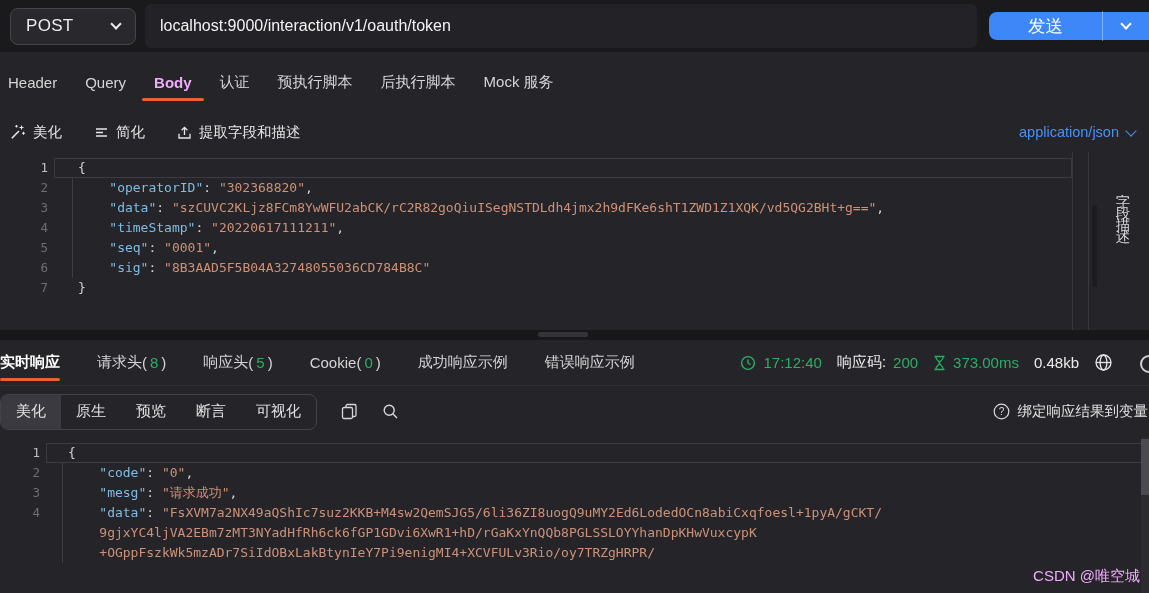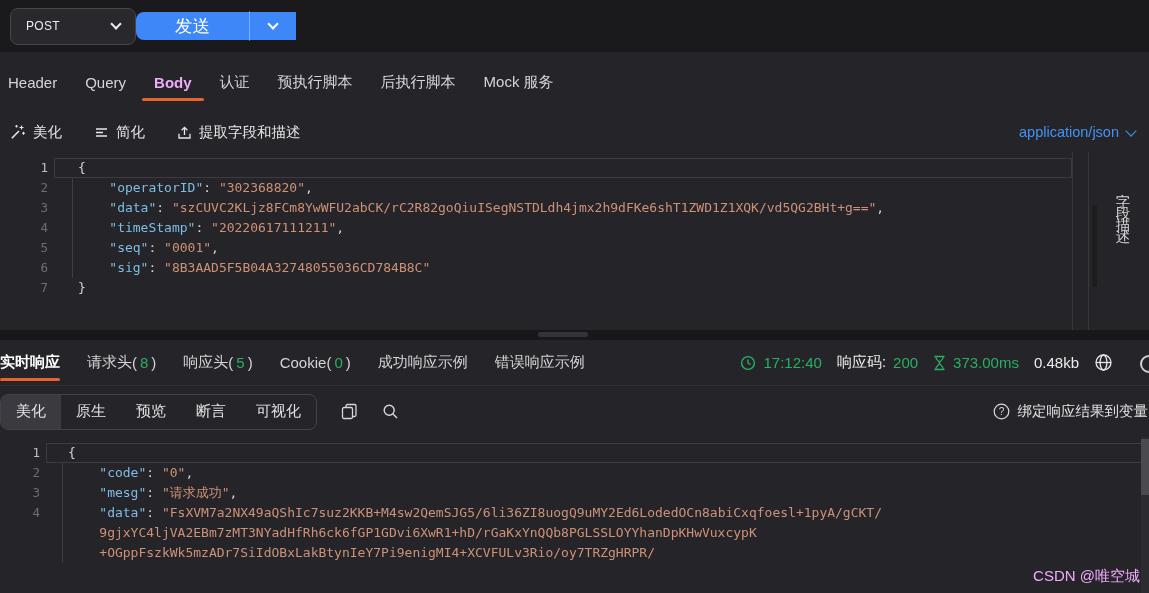--- a/index.html
+++ b/index.html
@@ -8,21 +8,21 @@
     position:relative; width:1149px; height:593px; overflow:hidden;
     background:#252529; color:#e4e4e6;
     font-family:"Liberation Sans","DejaVu Sans",sans-serif;
   }
 
   
   .topbar { height:52px; background:#1a1a1d; display:flex; align-items:center; padding-left:10px; }
   .method-select {
     width:126px; height:37px; background:#29292d; border:1px solid #45454b; border-radius:8px;
     display:flex; align-items:center; justify-content:space-between; padding:0 15px;
-    color:#ececee; font-size:12px; letter-spacing:.3px; cursor:pointer;
+    color:#ececee; font-size:17px; letter-spacing:.3px; cursor:pointer;
   }
   .chev { display:inline-block; width:8px; height:8px; border-right:2px solid currentColor; border-bottom:2px solid currentColor; transform:rotate(45deg); margin-top:-4px; }
   .url-input {
     flex:1; height:44px; background:#232327; border-radius:6px; margin:0 12px 0 9px;
     display:flex; align-items:center; padding:0 15px; color:#f3f3f5; font-size:16px; cursor:text;
   }
   .send-btn {
     width:160px; height:28px; background:#3d87f8; border-radius:8px 0 0 8px;
     display:flex; align-items:center; color:#fff; cursor:pointer; flex:none;
   }
@@ -73,21 +73,21 @@
     position:absolute; left:40px; top:30px; writing-mode:vertical-lr; letter-spacing:12px;
     font-size:14.5px; color:#d8d8da; cursor:pointer;
   }
 
   
   .splitter { height:10px; background:#18181b; position:relative; }
   .splitter .handle { position:absolute; left:538px; top:2px; width:50px; height:5px; border-radius:3px; background:#333338; cursor:row-resize; }
 
   
   .resp-row { height:46px; display:flex; align-items:center; justify-content:space-between; border-bottom:1px solid #2e2e33; position:relative; overflow:hidden; }
-  .resp-tabs { display:flex; gap:27px; height:100%; align-items:center; font-size:15px; color:#d5d5d7; }
+  .resp-tabs { display:flex; gap:37px; height:100%; align-items:center; font-size:15px; color:#d5d5d7; }
   .rtab { position:relative; height:100%; display:flex; align-items:center; cursor:pointer; }
   .rtab.active { color:#fff; font-weight:700; }
   .rtab.active::after { content:""; position:absolute; left:0; right:0; bottom:4px; height:3px; border-radius:2px; background:#e8622d; }
   .count { color:#2aaf63; margin:0 3px; }
   .resp-status { display:flex; align-items:center; gap:15px; font-size:15px; color:#ededef; padding-right:36px; }
   .stat-group { display:flex; align-items:center; gap:7px; }
   .green { color:#2aaf63; }
   .edge-circle { position:absolute; right:-9px; top:15px; width:18px; height:18px; border-radius:50%; border:2px solid #cfcfd3; }
 
   
@@ -109,20 +109,21 @@
 </head>
 <body>
 
 <div class="app">
 
   <header class="topbar">
     <div class="method-select">
       <span>POST</span>
       <span class="chev"></span>
     </div>
+    <div class="url-input">localhost:9000/interaction/v1/oauth/token</div>
     <div class="send-btn">
       <span class="send-label">发送</span>
       <span class="send-divider"></span>
       <span class="send-caret">
           <span class="chev"></span>
         </span>
     </div>
   </header>
 
   <nav class="req-tabs" id="req-tabs">

